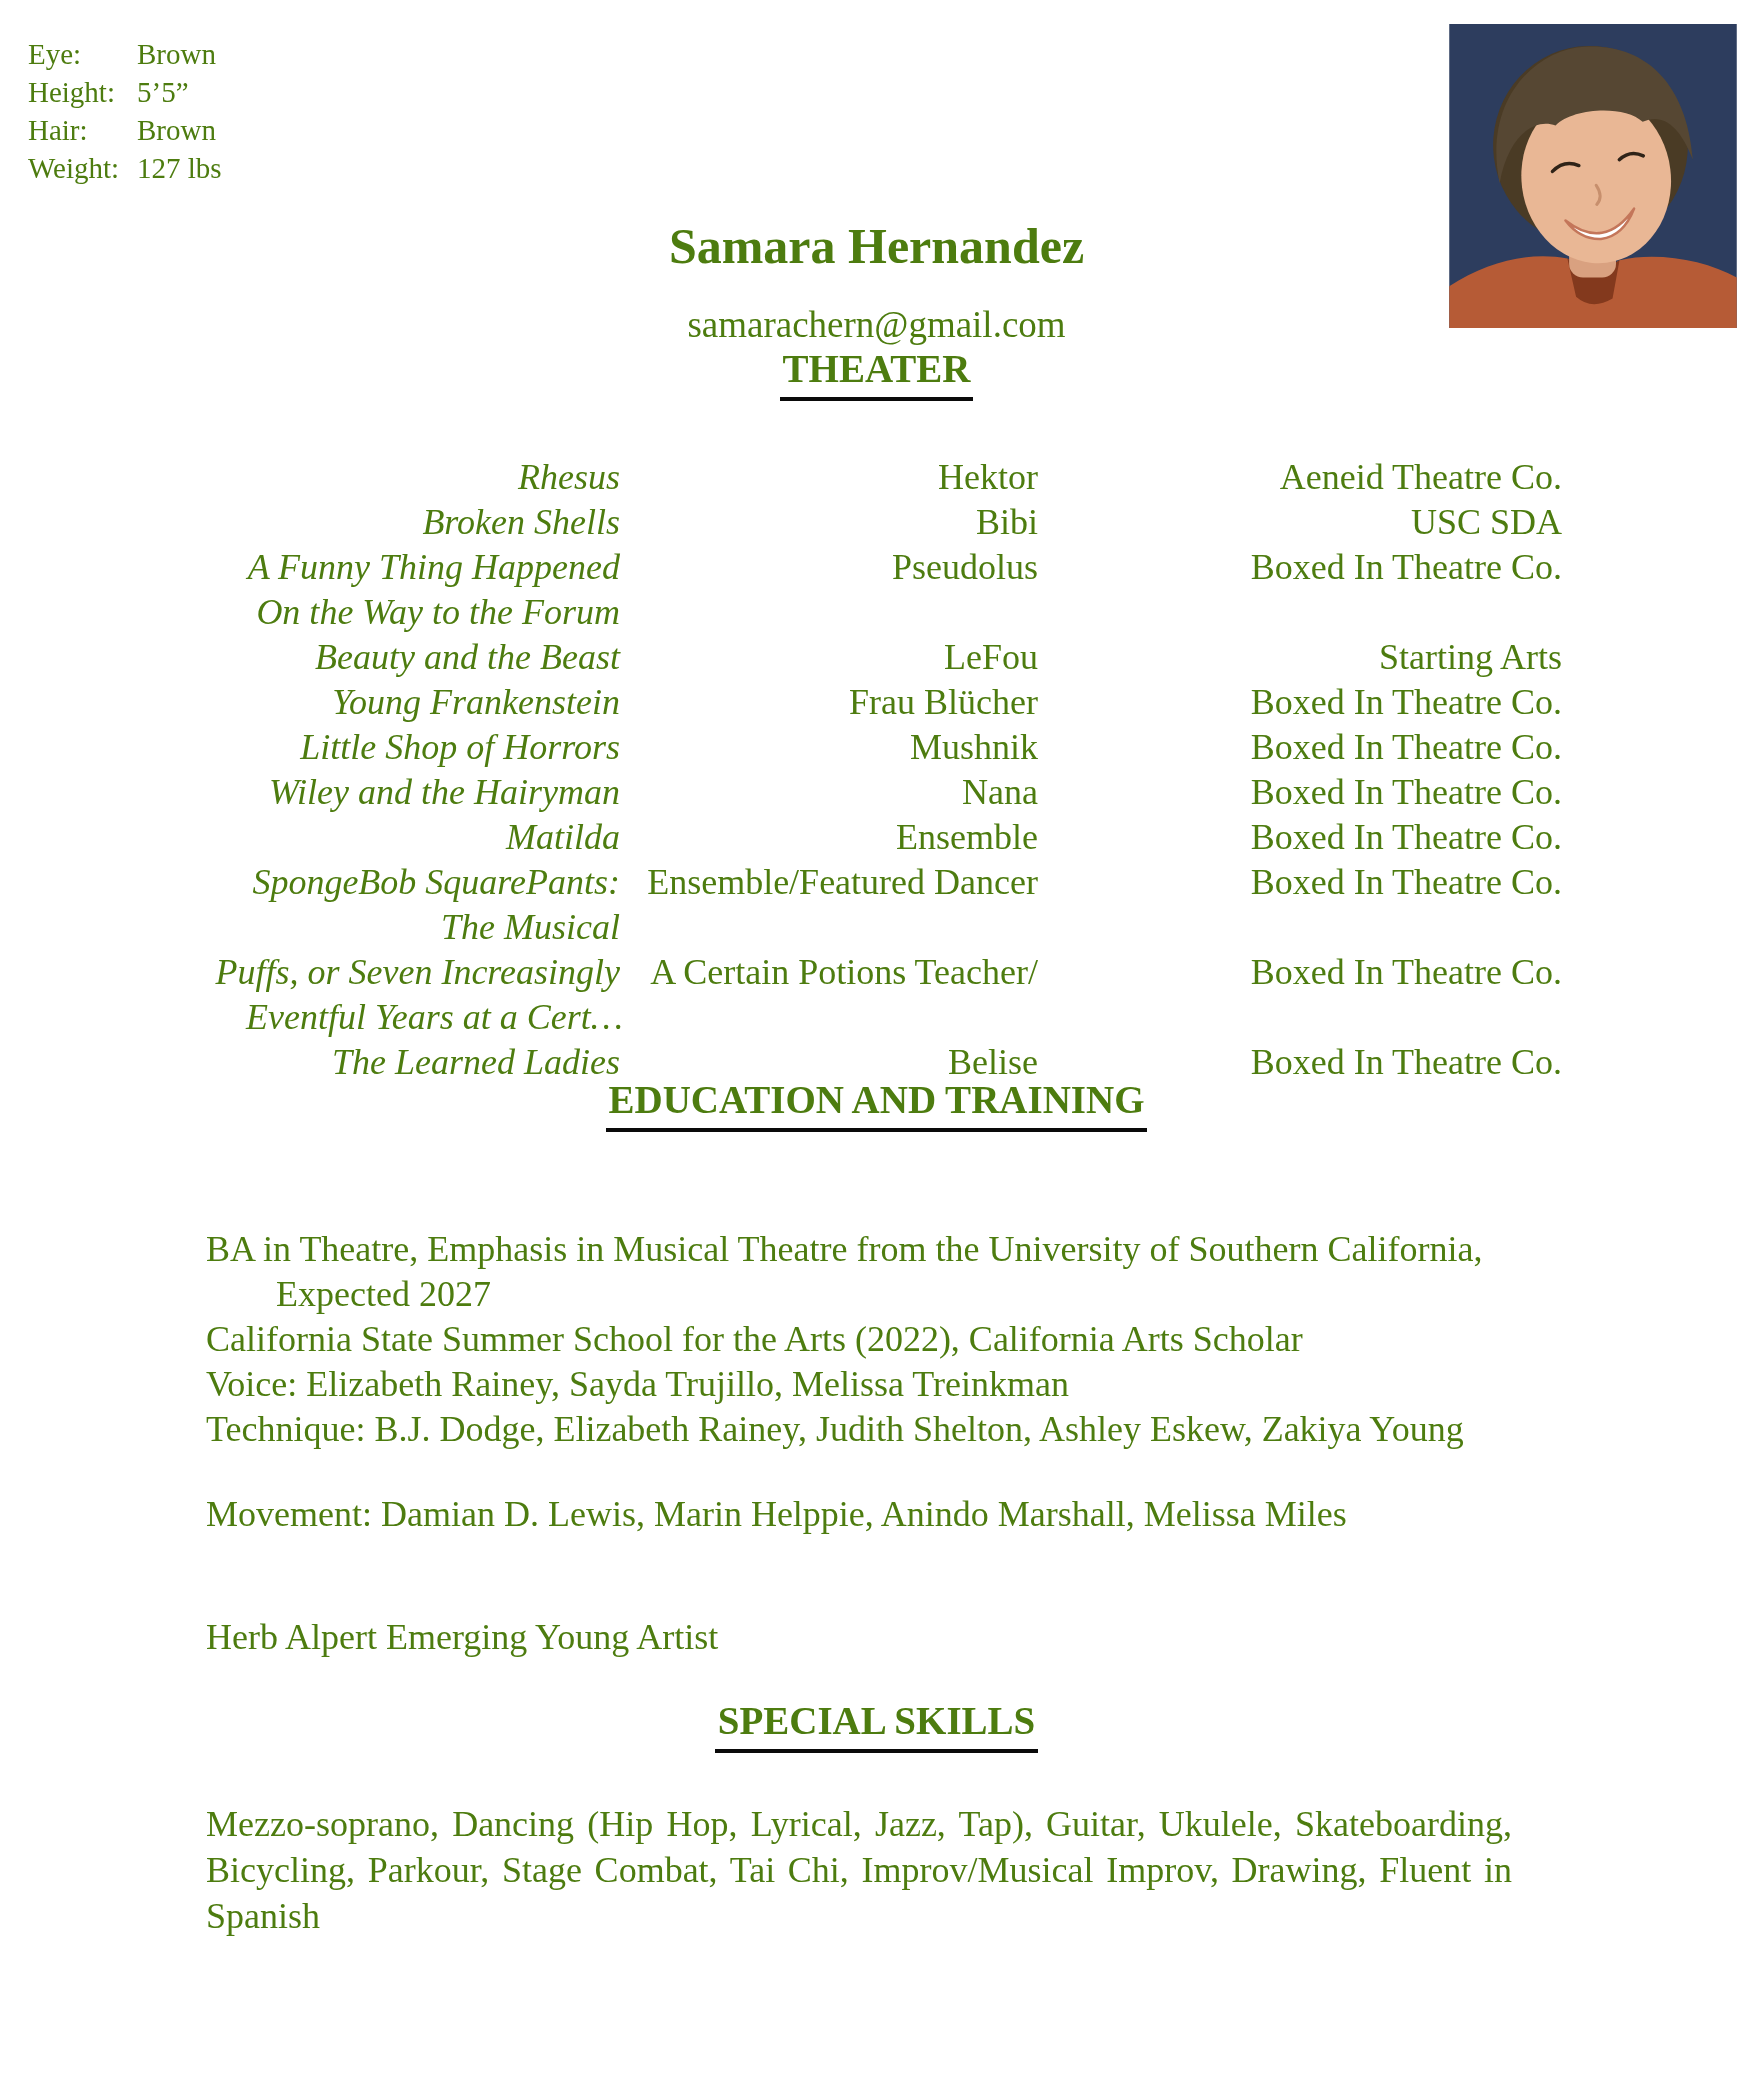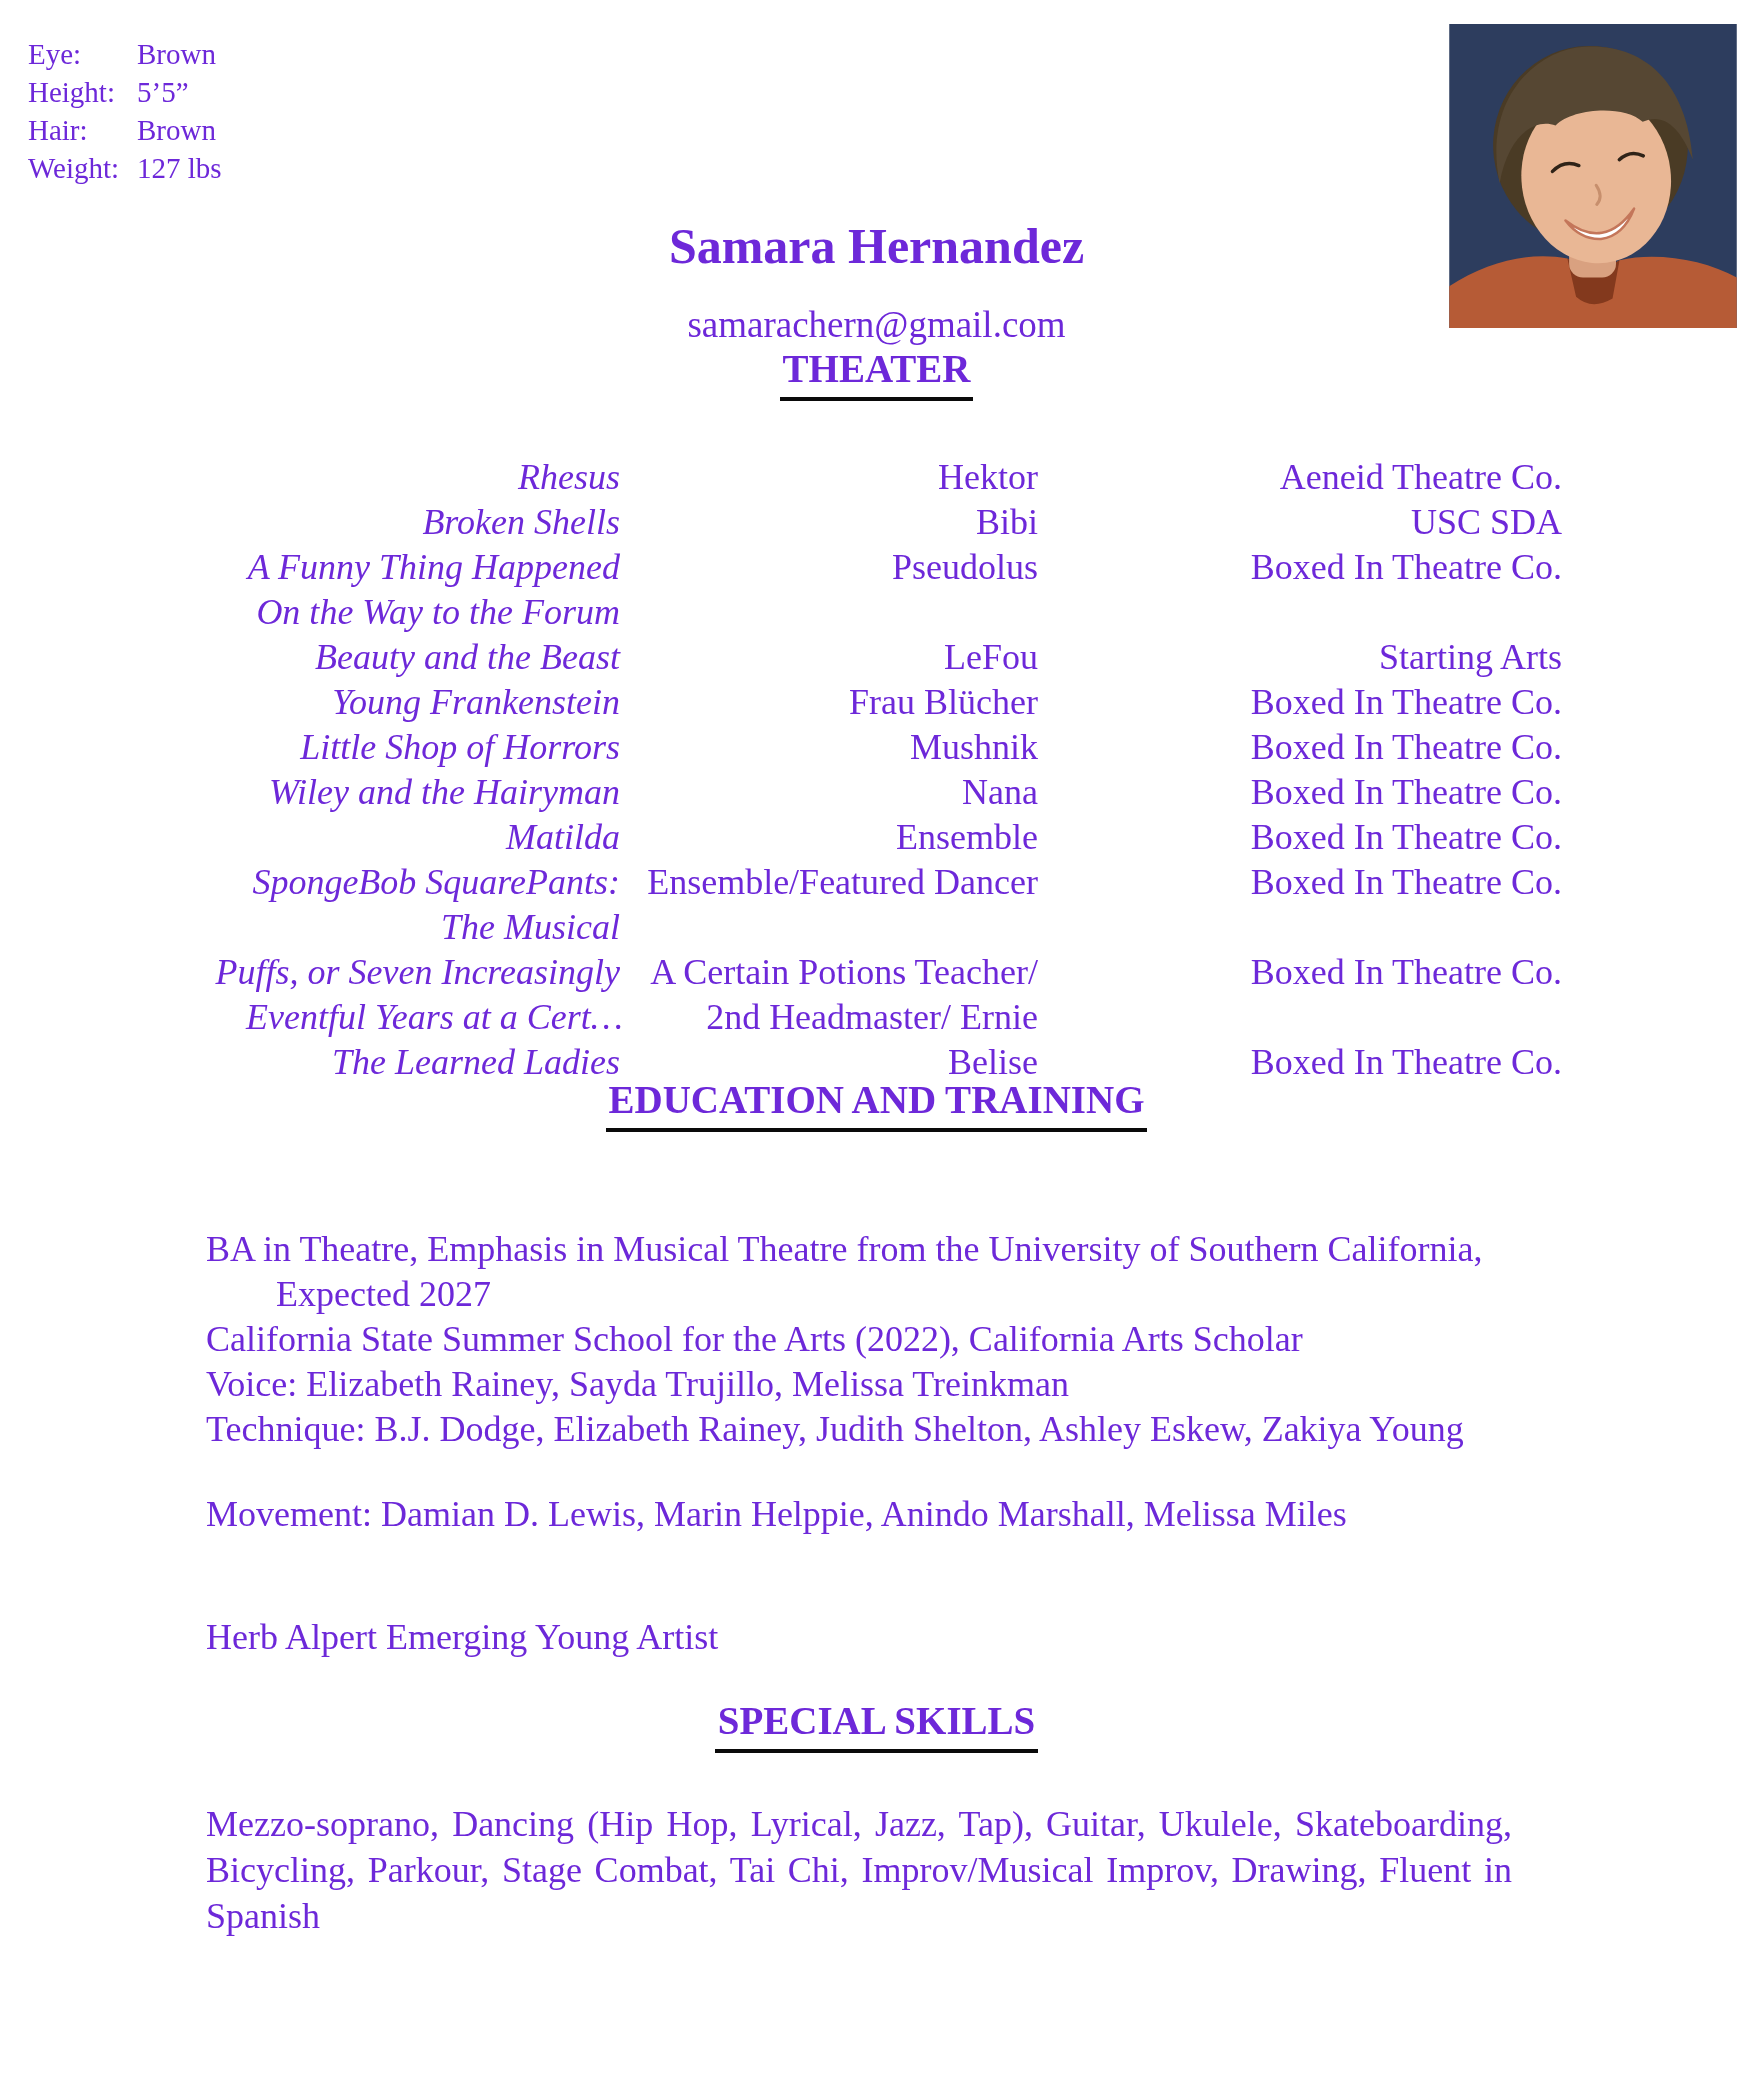--- a/index.html
+++ b/index.html
@@ -1,20 +1,20 @@
 <!DOCTYPE html>
 <html style="font-size:14px"><head>
 <meta charset="utf-8">
 <style>
   html,body{margin:0;padding:0;background:#ffffff;}
   .page{
     position:relative;
     width:1753px;height:2100px;
     background:#ffffff;
-    color:#6d28d9;
+    color:#4d7c0f;
     font-family:"Liberation Serif","DejaVu Serif",serif;
     overflow:hidden;
   }
   
   .stats{position:absolute;left:28px;top:35px;font-size:29px;}
   .stat-row{display:grid;grid-template-columns:109px auto;height:38px;line-height:38px;}
   
   .headshot{position:absolute;left:1449px;top:24px;width:288px;height:304px;}
   .headshot svg{display:block;width:100%;height:100%;}
   
@@ -208,21 +208,20 @@
         </div>
   </div>
 
   <div class="credit-row">
     <div class="cell title-cell">
           <div class="line title-line">Puffs, or Seven Increasingly</div>
           <div class="line title-line cont">Eventful Years at a Cert…</div>
         </div>
     <div class="cell role-cell">
           <div class="line role-line">A Certain Potions Teacher/</div>
-          <div class="line role-line cont">2nd Headmaster/ Ernie</div>
         </div>
     <div class="cell company-cell">
           <div class="line company-line">Boxed In Theatre Co.</div>
         </div>
   </div>
 
   <div class="credit-row">
     <div class="cell title-cell">
           <div class="line title-line">The Learned Ladies</div>
         </div>

